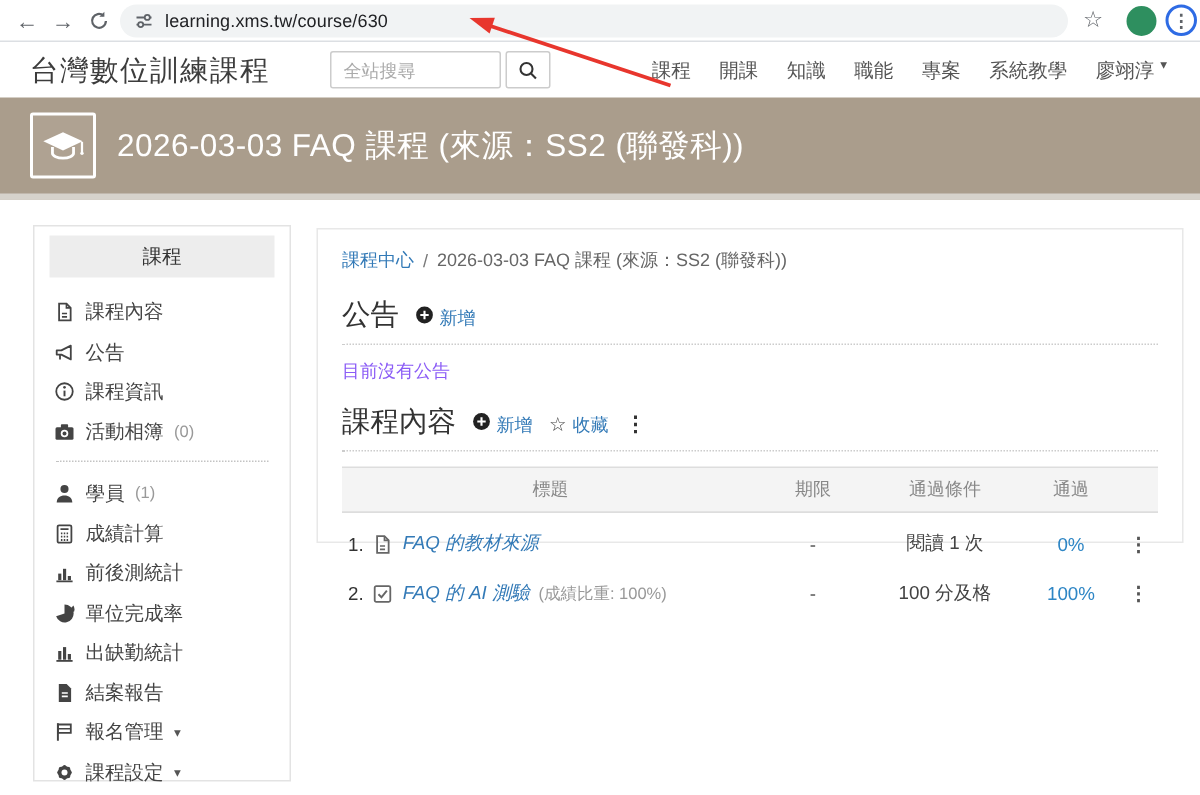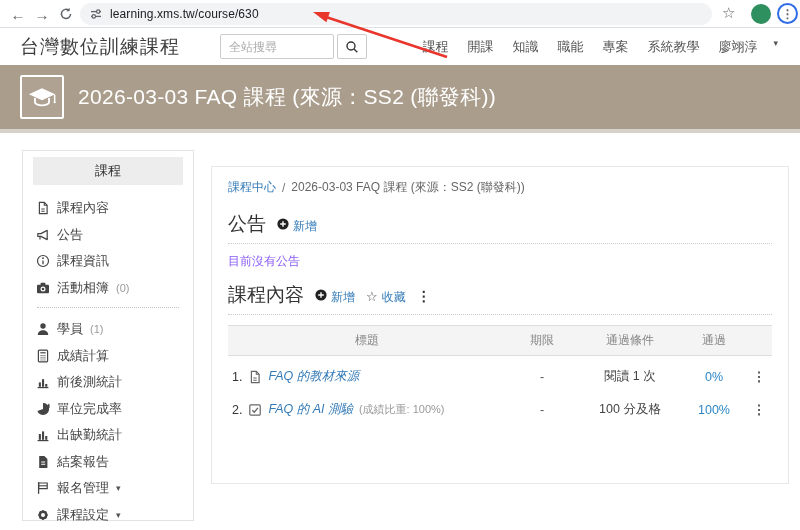--- a/index.html
+++ b/index.html
@@ -28,21 +28,21 @@
   .site-header{ height:37px; display:flex; align-items:center; padding:0 22px 0 20px; background:#fff;}
   .logo{ font-size:19px; font-weight:400; color:#3c3c3c; letter-spacing:1px; cursor:pointer;}
   .search-wrap{ display:flex; align-items:center; margin-left:40px; gap:3px;}
   .search-input{ width:114px; height:25px; border:1px solid #ccc; border-radius:2px;
     padding:0 8px; font-size:12px; color:#333; font-family:"Liberation Sans",sans-serif;}
   .search-input::placeholder{ color:#aaa; }
   .search-btn{ width:30px; height:25px; border:1px solid #ccc; border-radius:2px;
     background:#fff; display:flex; align-items:center; justify-content:center; cursor:pointer;}
   .top-nav{ margin-left:auto; display:flex; align-items:center; gap:19px;}
   .top-nav .nav-item{ font-size:13px; color:#555; cursor:pointer; white-space:nowrap;}
-  .user-item{ display:flex; align-items:flex-start; gap:16px;}
+  .user-item{ display:flex; align-items:flex-start; gap:4px;}
   .caret{ font-size:9px; color:#555;}
 
   
   .banner{ height:68px; background:#aa9d8c; display:flex; align-items:center;
     padding-left:20px; border-bottom:4px solid #d6d2cb;}
   .banner-icon-box{ width:44px; height:44px; border:2px solid #fff; border-radius:2px;
     display:flex; align-items:center; justify-content:center; background:rgba(255,255,255,.06);}
   .banner-title{ color:#fff; font-size:21px; margin-left:14px; font-weight:400; letter-spacing:.3px;}
 
   
@@ -50,21 +50,21 @@
     border:1px solid #e3e3e3; background:#fff;}
   .sidebar-head{ margin:6px 10px 0; background:#ededed; text-align:center;
     padding:5px 0; font-size:13px; color:#333; cursor:default;}
   .side-list{ list-style:none; padding:16px 13px 0;}
   .side-item{ display:flex; align-items:center; gap:7px; margin-bottom:12.5px;
     font-size:13px; color:#444; line-height:14px; cursor:pointer; white-space:nowrap;}
   .side-item .cnt{ color:#999; font-size:11px;}
   .side-divider{ border-top:1px dotted #c3c3c3; margin:2px 1px 14px;}
   .icon14{ width:14px; height:14px; flex:0 0 14px;}
 
-  .main-card{ position:absolute; left:211px; top:166px; width:578px; height:318px;
+  .main-card{ position:absolute; left:211px; top:152px; width:578px; height:210px;
     border:1px solid #e8e8e8; background:#fff; padding:12px 16px 0;}
 
   .breadcrumb{ font-size:12px; color:#777; display:flex; gap:6px; align-items:center;}
   .breadcrumb .bc-link{ color:#337ab7; cursor:pointer;}
   .bc-current{ color:#666;}
 
   .section-head{ display:flex; align-items:baseline; gap:11px; margin-top:15px;
     padding-bottom:6px; border-bottom:1px dotted #ccc;}
   .section-title{ font-size:19px; color:#333; font-weight:400;}
   .head-action{ display:flex; align-items:flex-start; gap:4px; font-size:12px;

